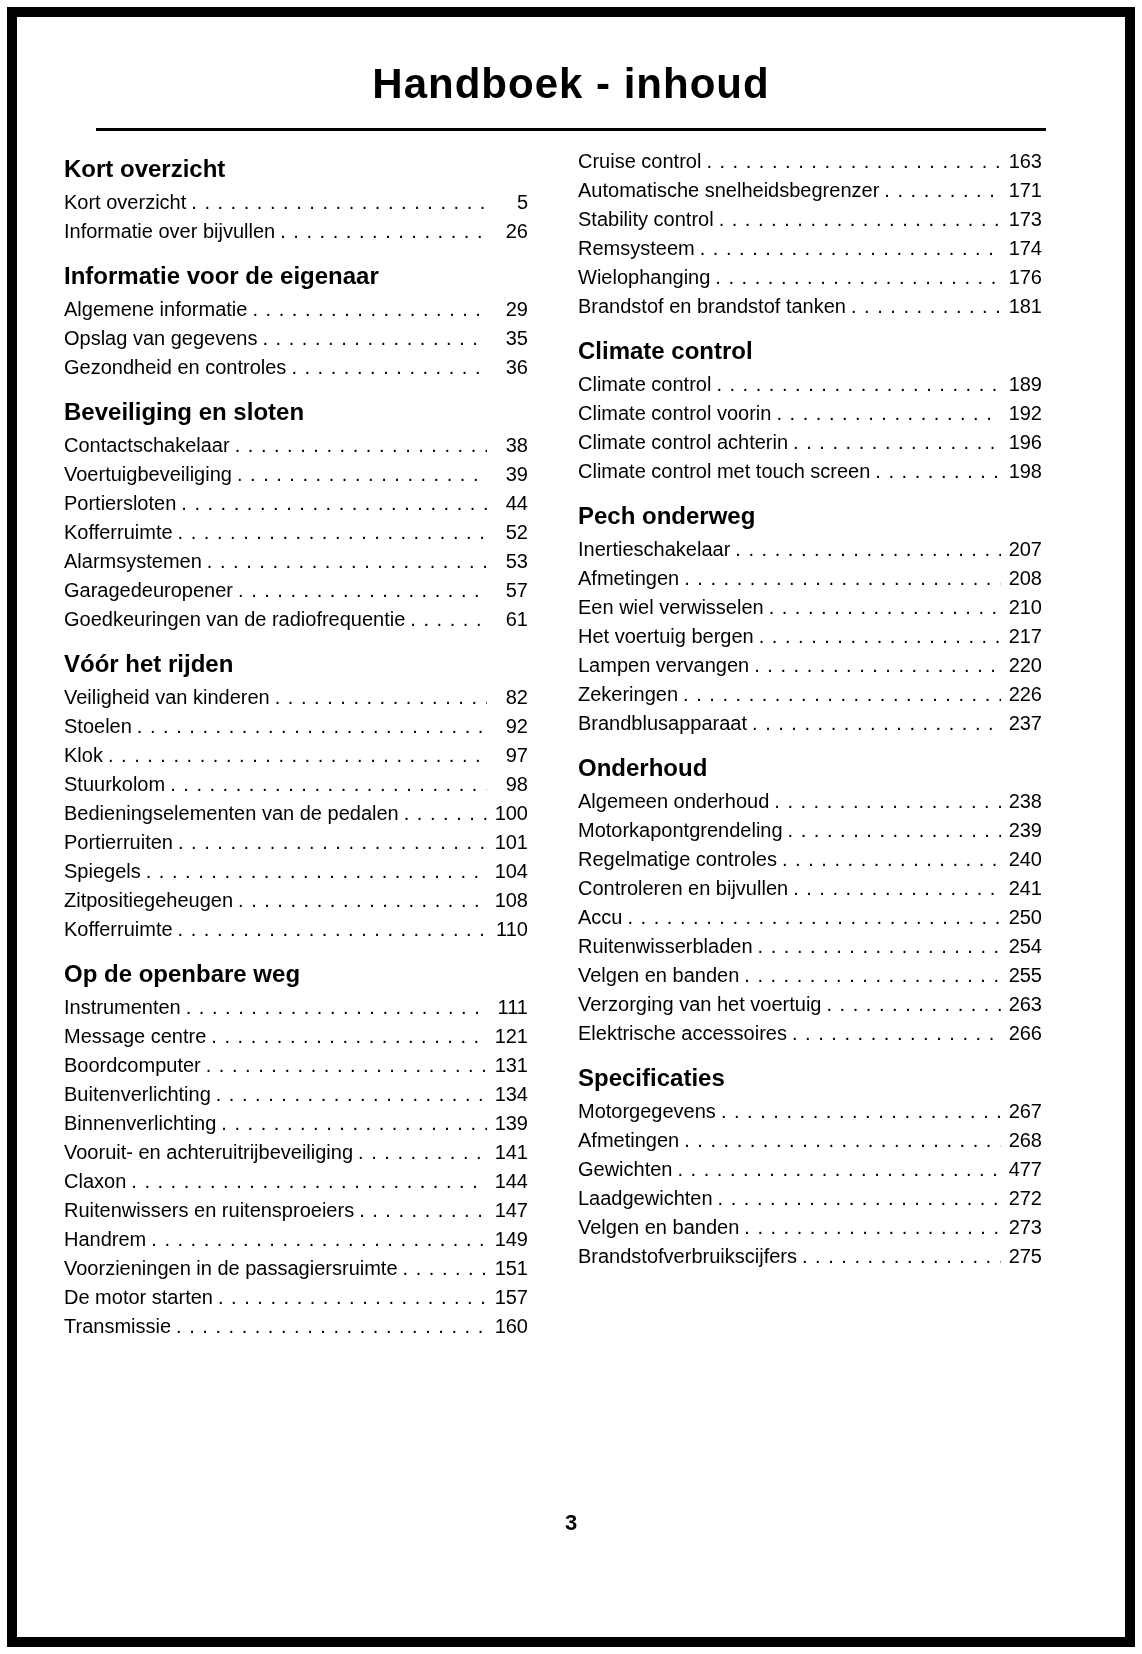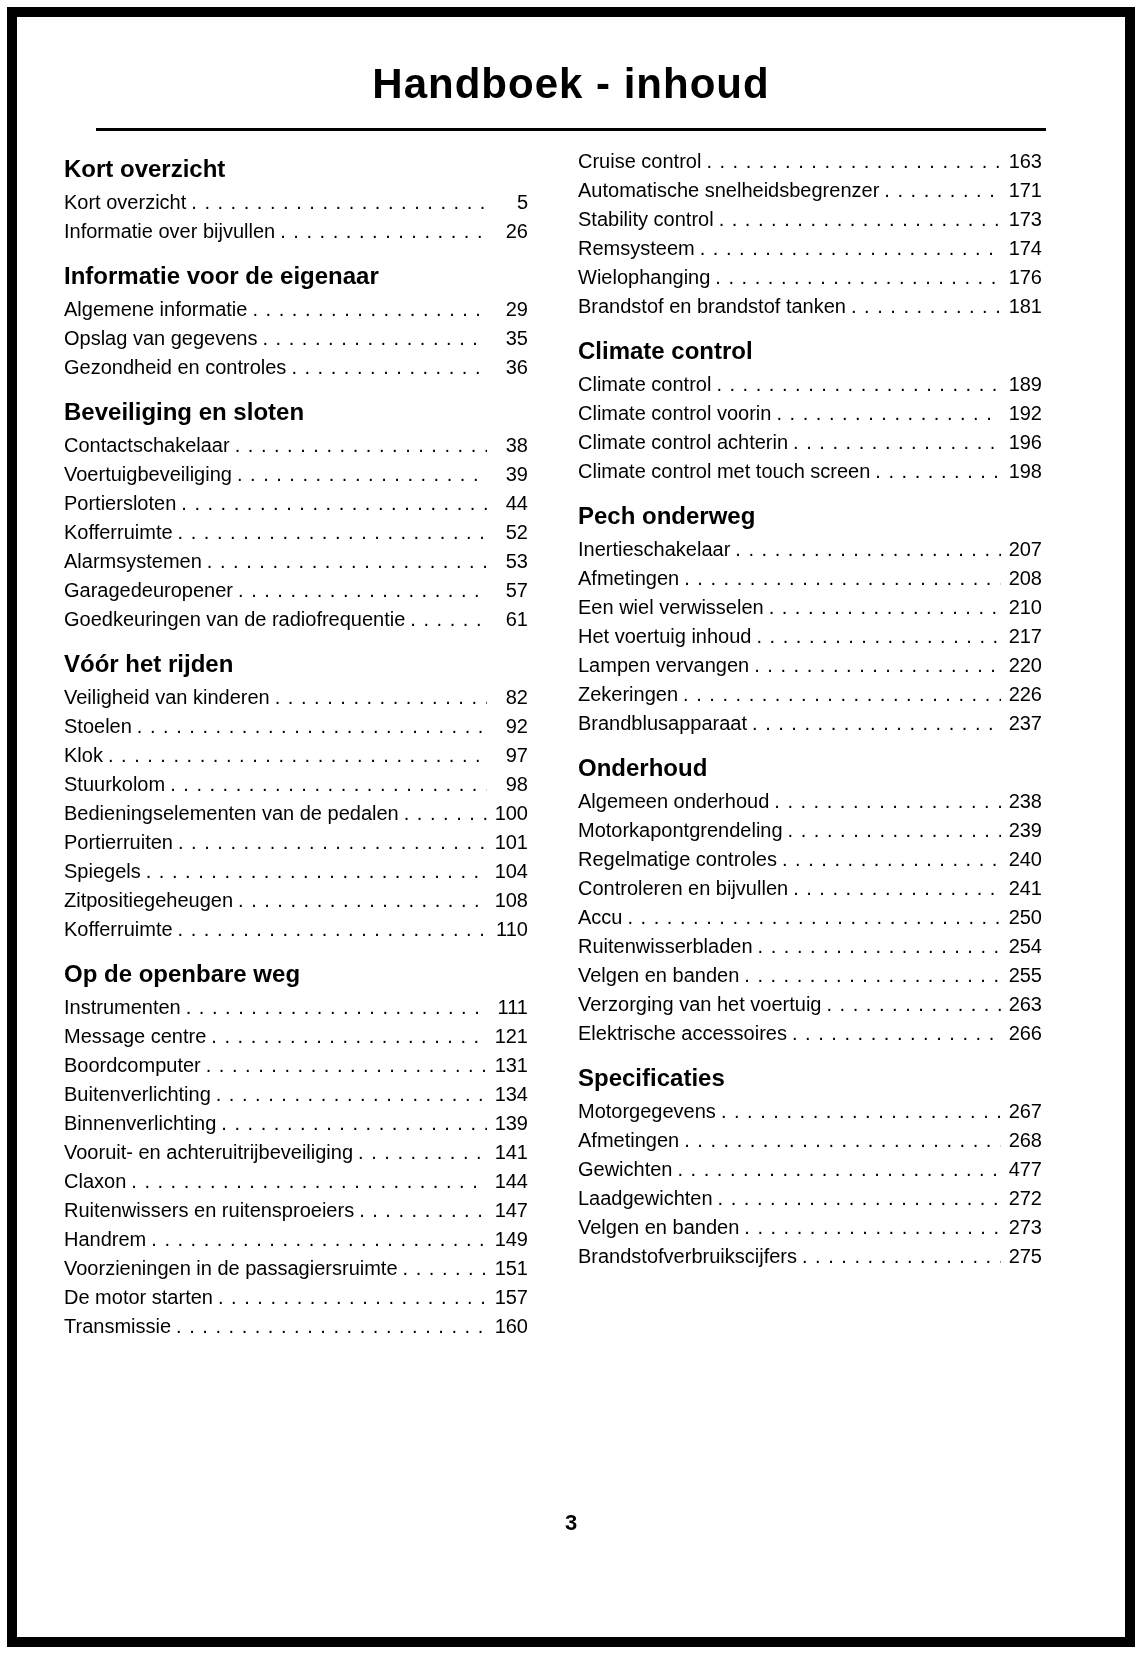--- a/index.html
+++ b/index.html
@@ -341,21 +341,21 @@
             <span class="toc-label">Afmetingen</span>
             <span class="toc-dots"></span>
             <span class="toc-page">208</span>
           </div>
           <div class="toc-entry">
             <span class="toc-label">Een wiel verwisselen</span>
             <span class="toc-dots"></span>
             <span class="toc-page">210</span>
           </div>
           <div class="toc-entry">
-            <span class="toc-label">Het voertuig inhoud</span>
+            <span class="toc-label">Het voertuig bergen</span>
             <span class="toc-dots"></span>
             <span class="toc-page">217</span>
           </div>
           <div class="toc-entry">
             <span class="toc-label">Lampen vervangen</span>
             <span class="toc-dots"></span>
             <span class="toc-page">220</span>
           </div>
           <div class="toc-entry">
             <span class="toc-label">Zekeringen</span>

